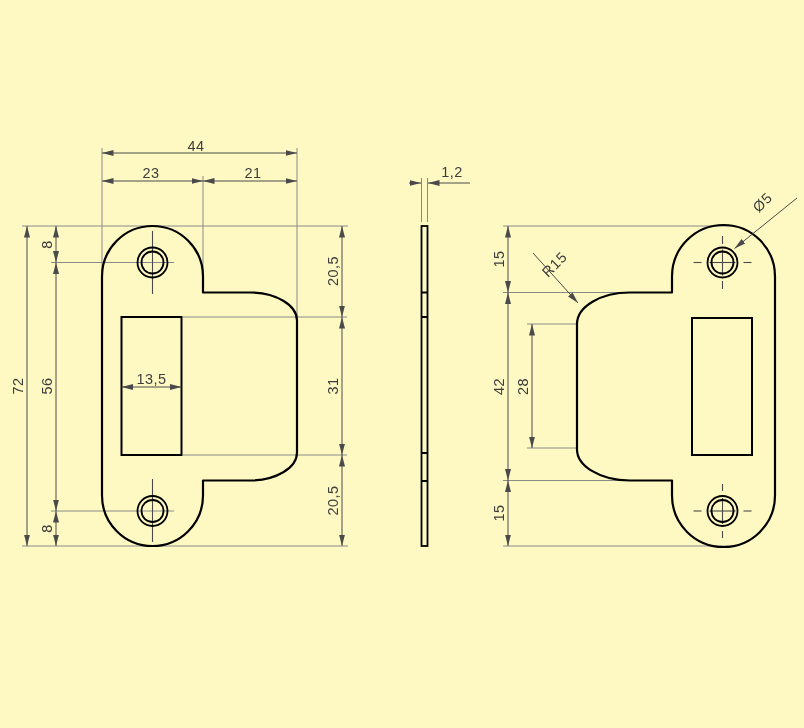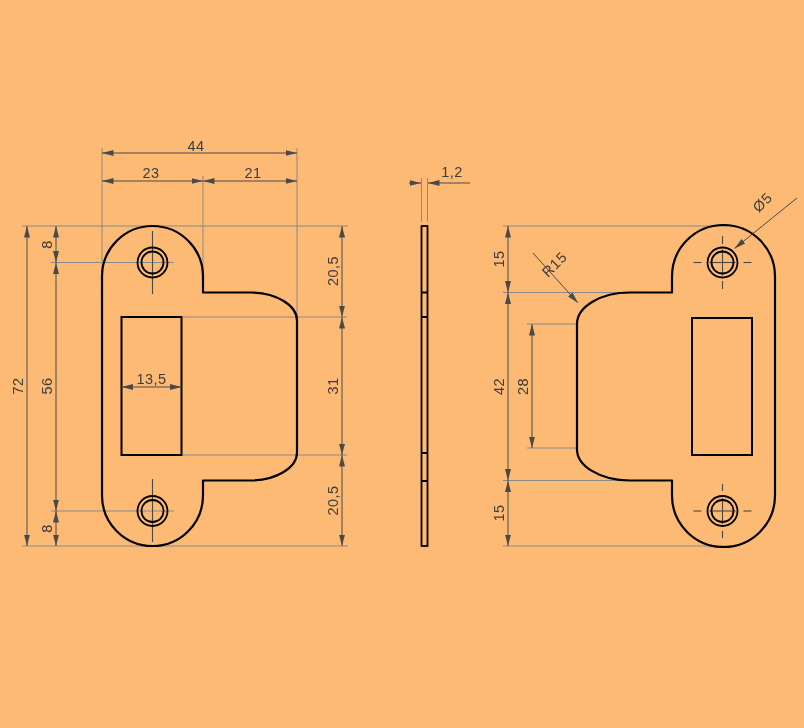--- a/index.html
+++ b/index.html
@@ -4,21 +4,21 @@
 <style>
   html, body {
     margin: 0;
     padding: 0;
     background: #ffffff;
   }
   .sheet {
     position: relative;
     width: 804px;
     height: 728px;
-    background: #fdba74;
+    background: #fef9c3;
     overflow: hidden;
   }
   svg { display: block; }
   .outline {
     fill: none;
     stroke: #000000;
     stroke-width: 2.2;
     stroke-linejoin: round;
   }
   .thin-outline {

